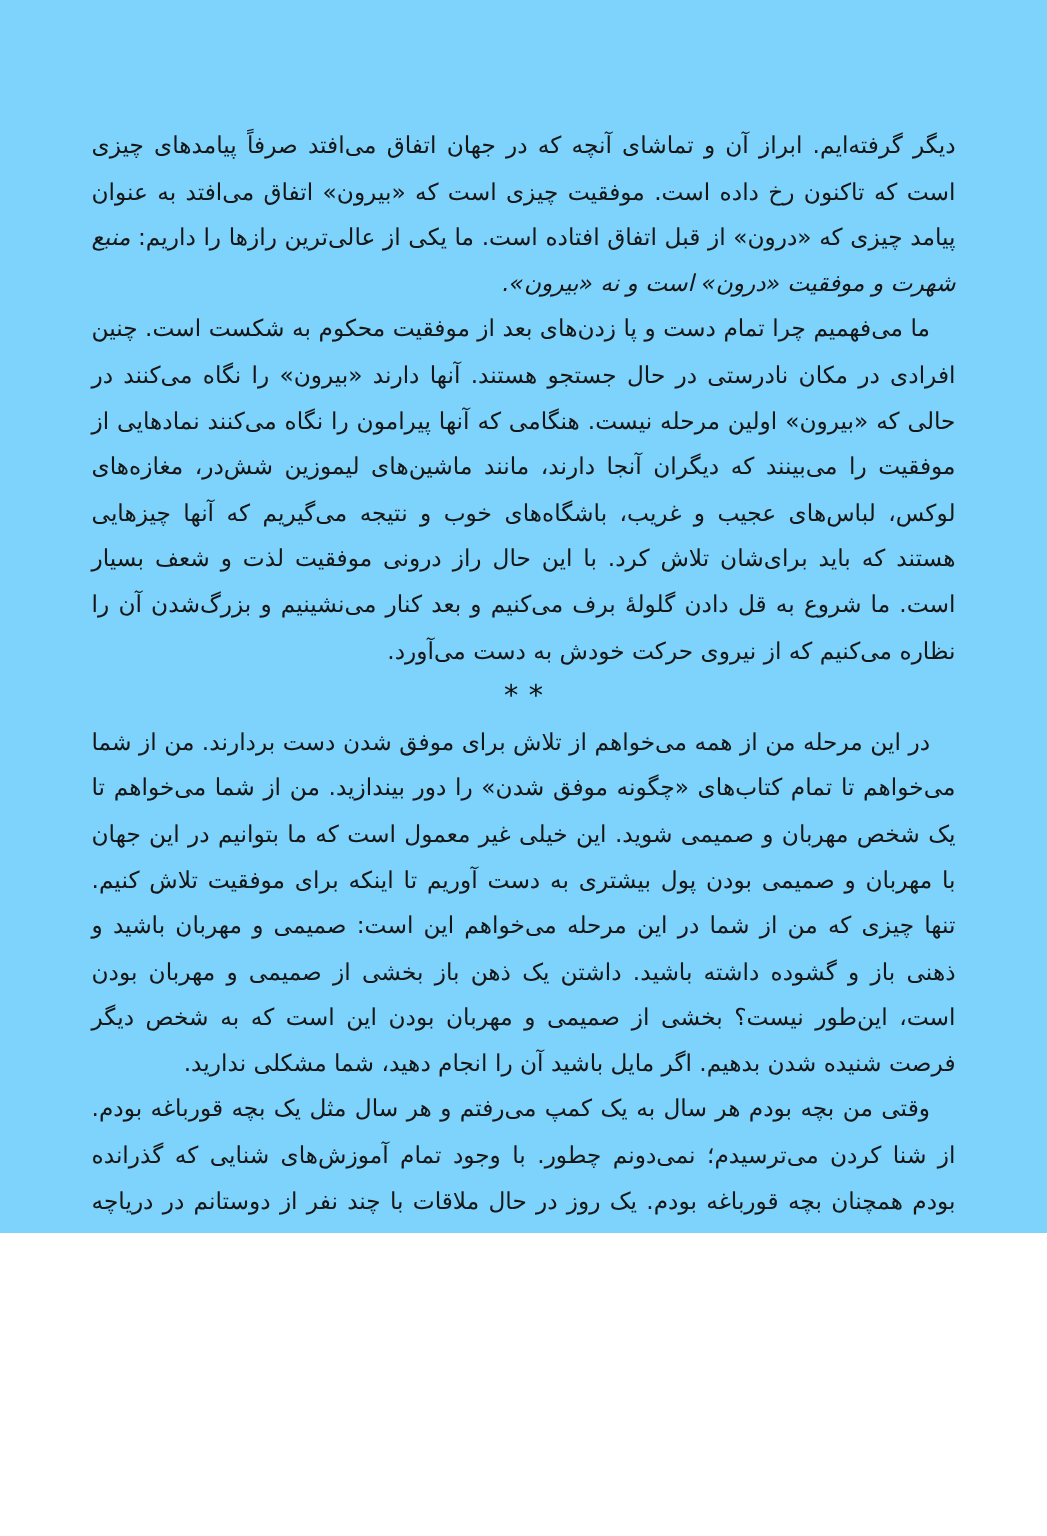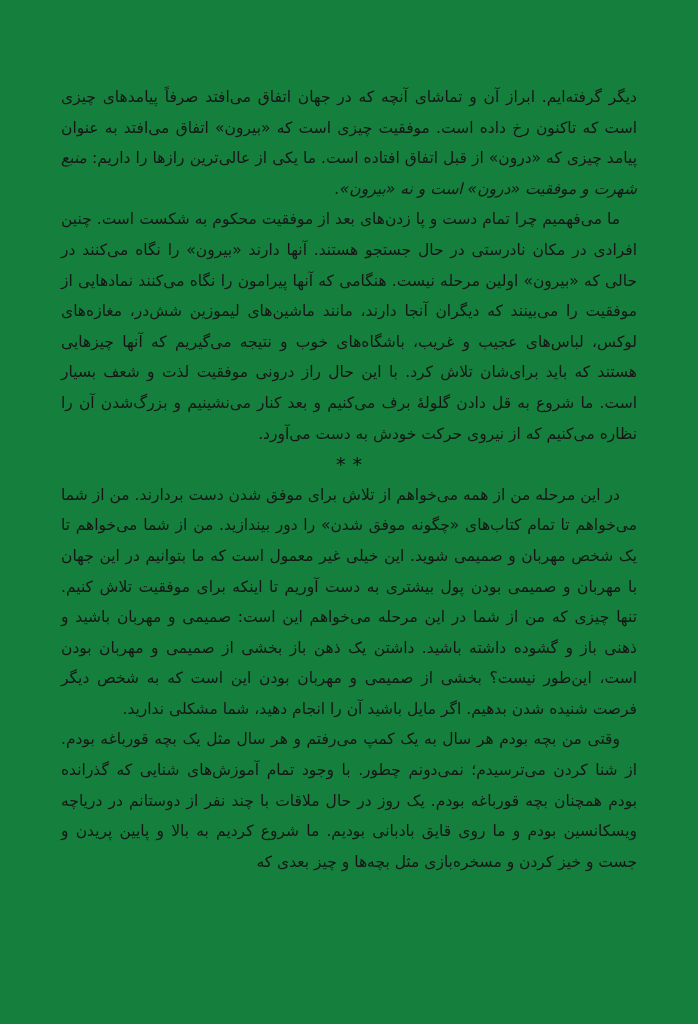--- a/index.html
+++ b/index.html
@@ -5,22 +5,22 @@
   html, body { margin: 0; padding: 0; }
   body {
     width: 698px;
     height: 1024px;
     background: #ffffff;
     font-family: "DejaVu Sans", sans-serif;
   }
   .page {
     position: relative;
     width: 698px;
-    height: 1024px;
-    background: #15803d;
+    height: 822px;
+    background: #7dd3fc;
     color: #161616;
     overflow: hidden;
   }
   .text-column {
     position: absolute;
     top: 82px;
     right: 61px;
     width: 576px;
     direction: rtl;
     text-align: justify;

